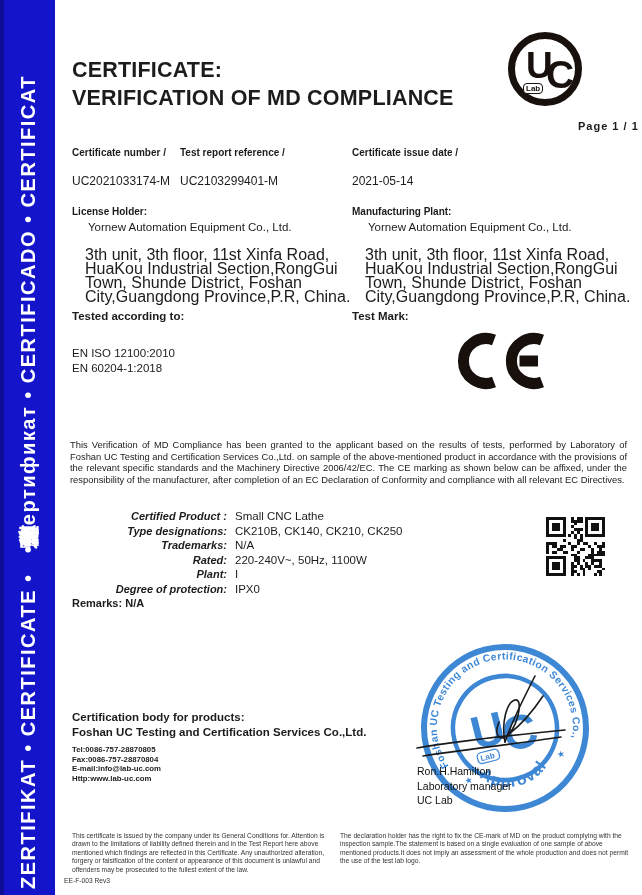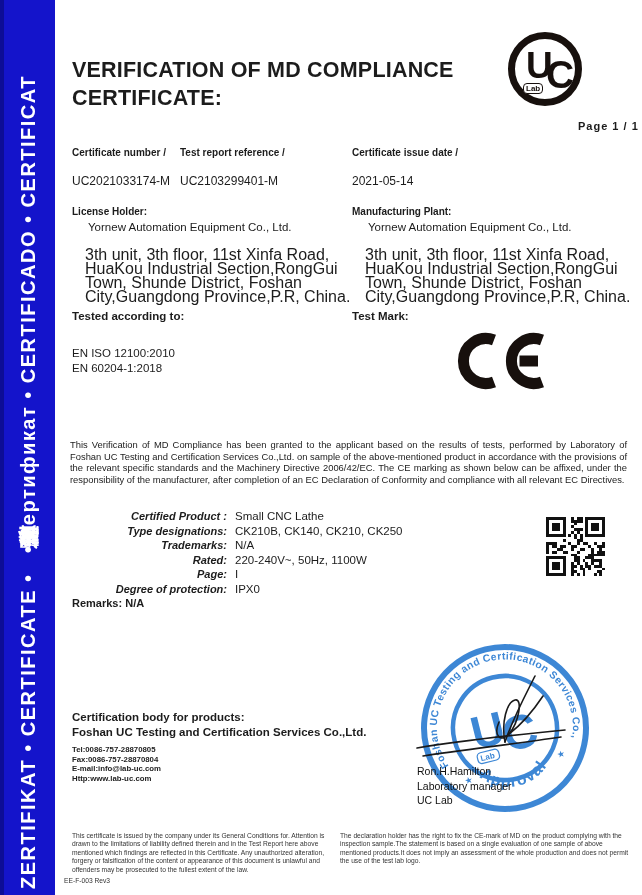--- a/index.html
+++ b/index.html
@@ -66,22 +66,22 @@
 </head>
 <body>
 
 <div class="page">
 
   <div class="sidebar">
     <div class="sidebar-text">ZERTIFIKAT • CERTIFICATE • 認證證書 • сертификат • CERTIFICADO • CERTIFICAT</div>
   </div>
 
   <div class="title">
+    <div>CERTIFICATE:</div>
     <div>VERIFICATION OF MD COMPLIANCE</div>
-    <div>CERTIFICATE:</div>
   </div>
 
   <div class="uc-logo">
     <span class="u">U</span>
     <span class="c">C</span>
     <span class="lab">Lab</span>
   </div>
 
   <div class="page-num">Page 1 / 1</div>
 
@@ -131,21 +131,21 @@
         </tr>
     <tr>
       <td class="pl">Trademarks:</td>
       <td class="pv">N/A</td>
         </tr>
     <tr>
       <td class="pl">Rated:</td>
       <td class="pv">220-240V~, 50Hz,  1100W</td>
         </tr>
     <tr>
-      <td class="pl">Page:</td>
+      <td class="pl">Plant:</td>
       <td class="pv">I</td>
         </tr>
     <tr>
       <td class="pl">Degree of protection:</td>
       <td class="pv">IPX0</td>
         </tr>
   </tbody>
     </table>
   <div class="remarks">Remarks: N/A</div>
 

